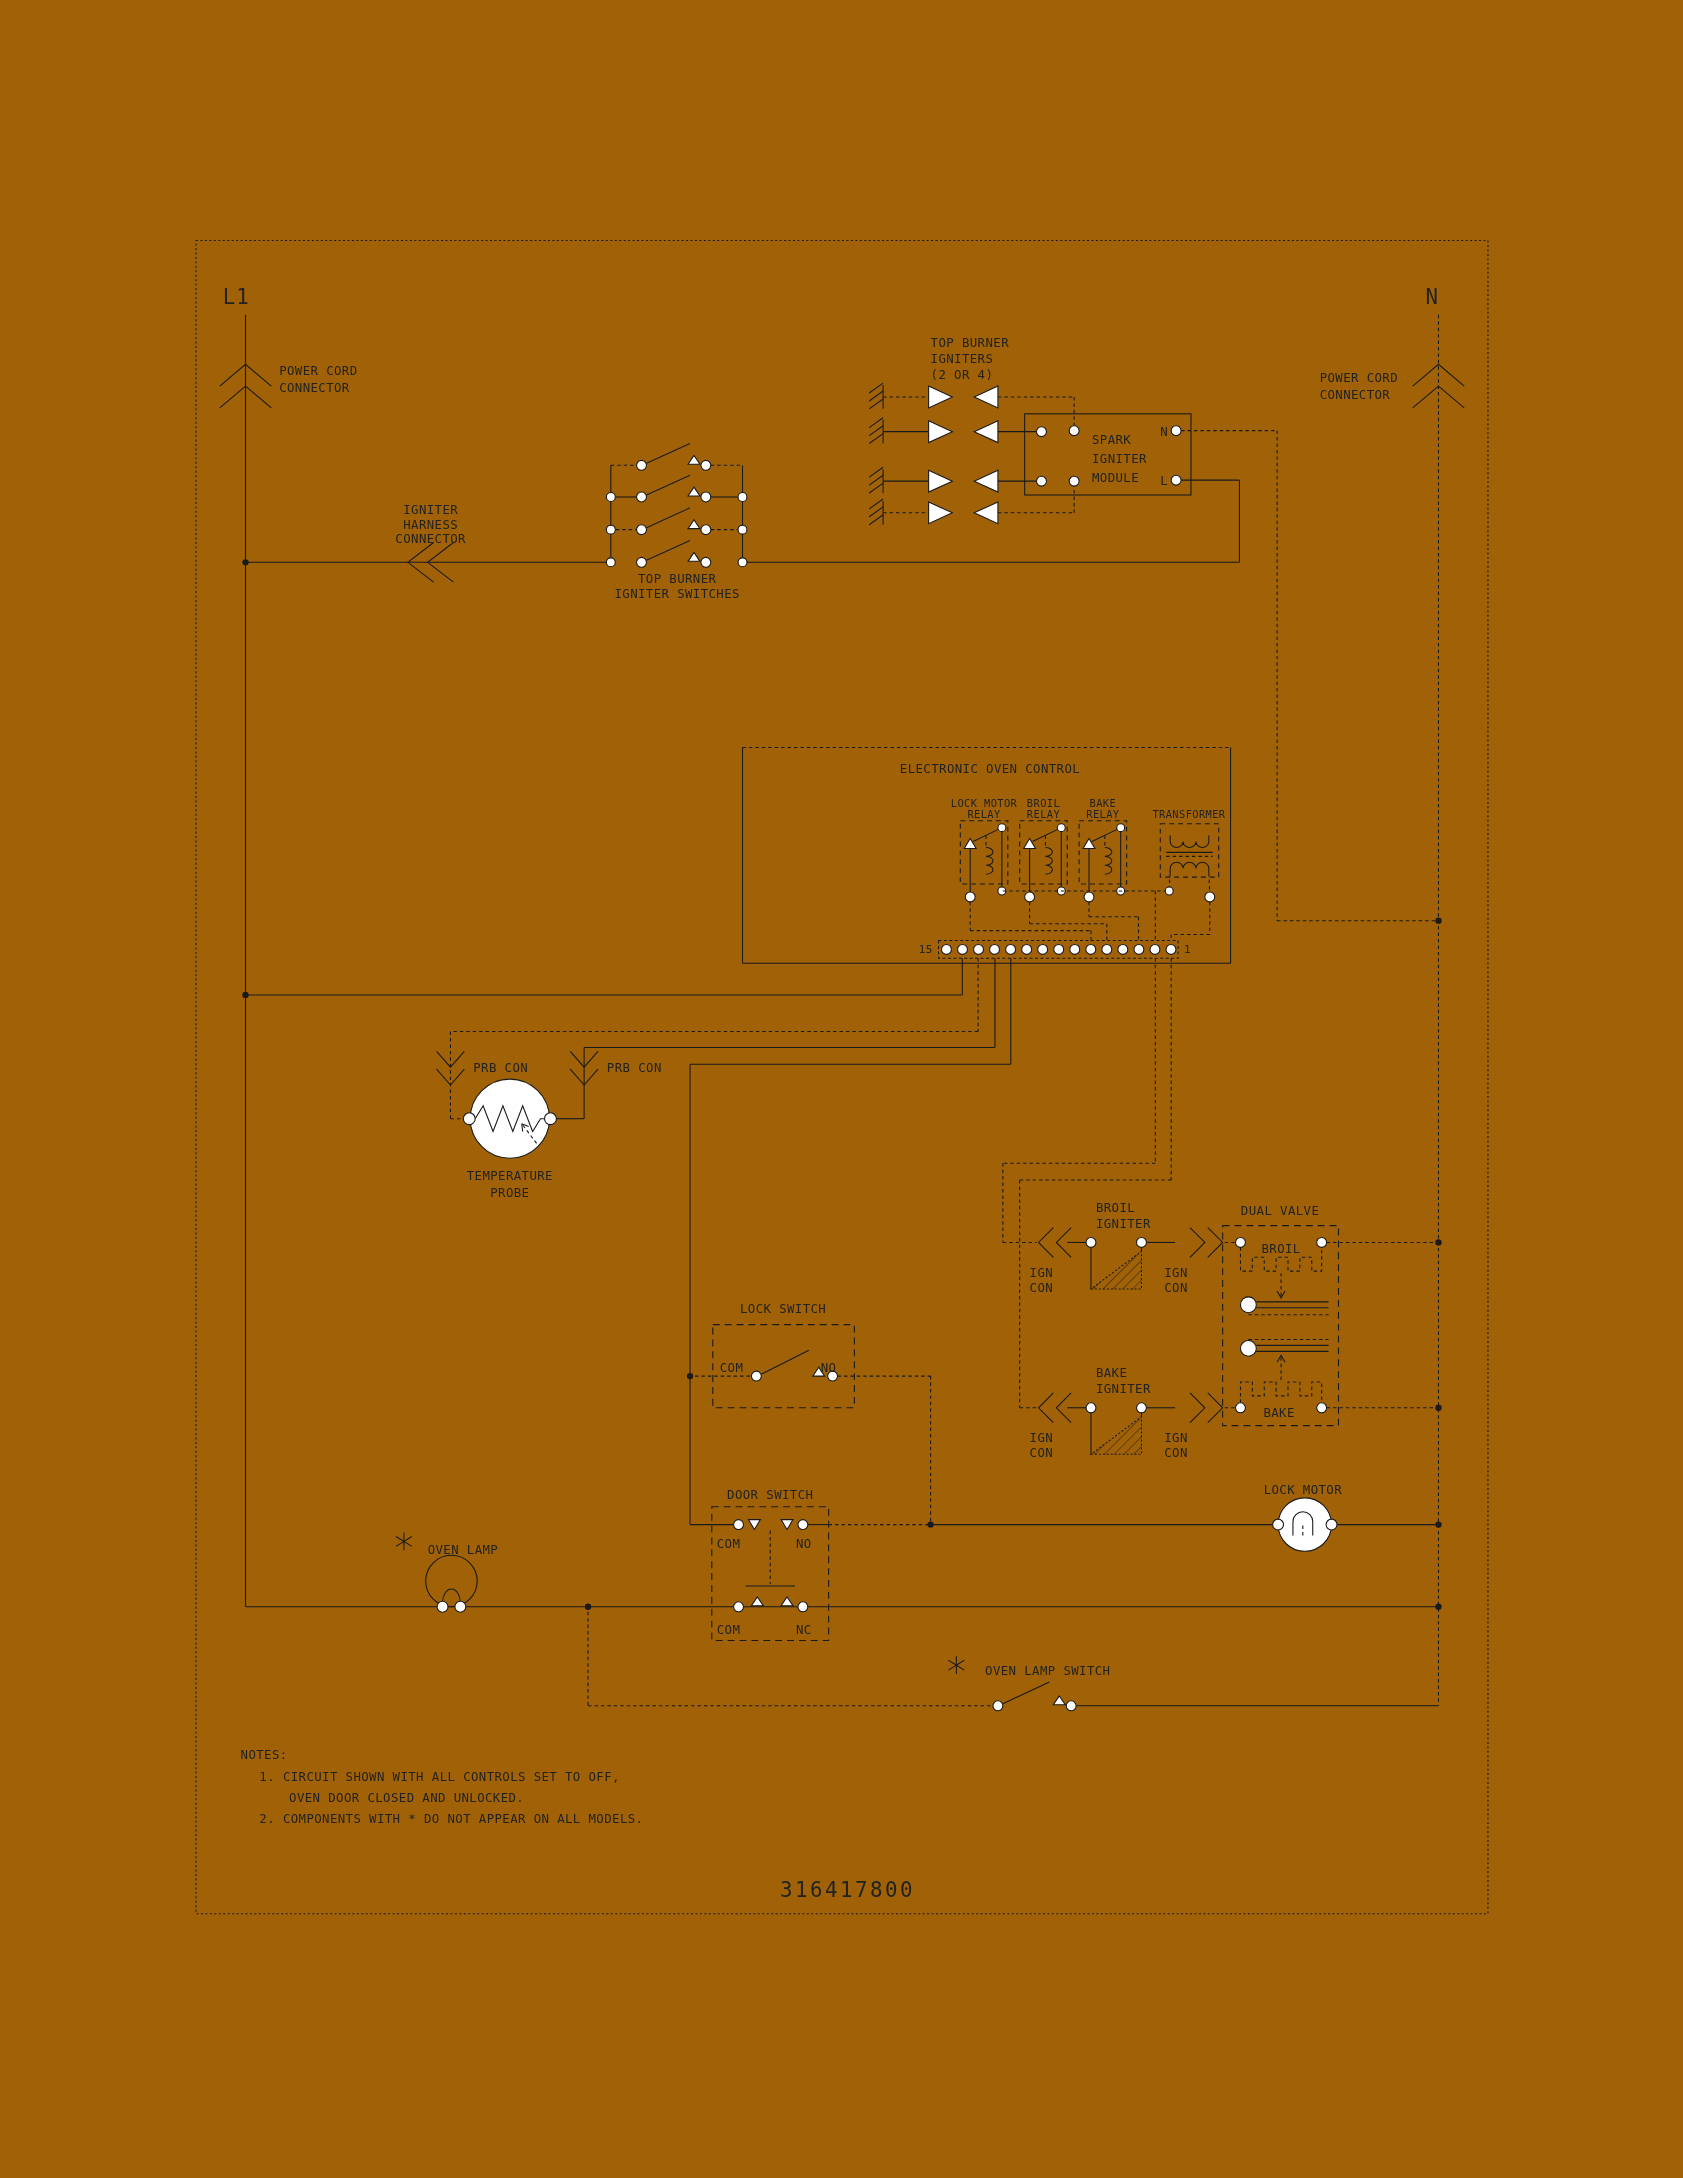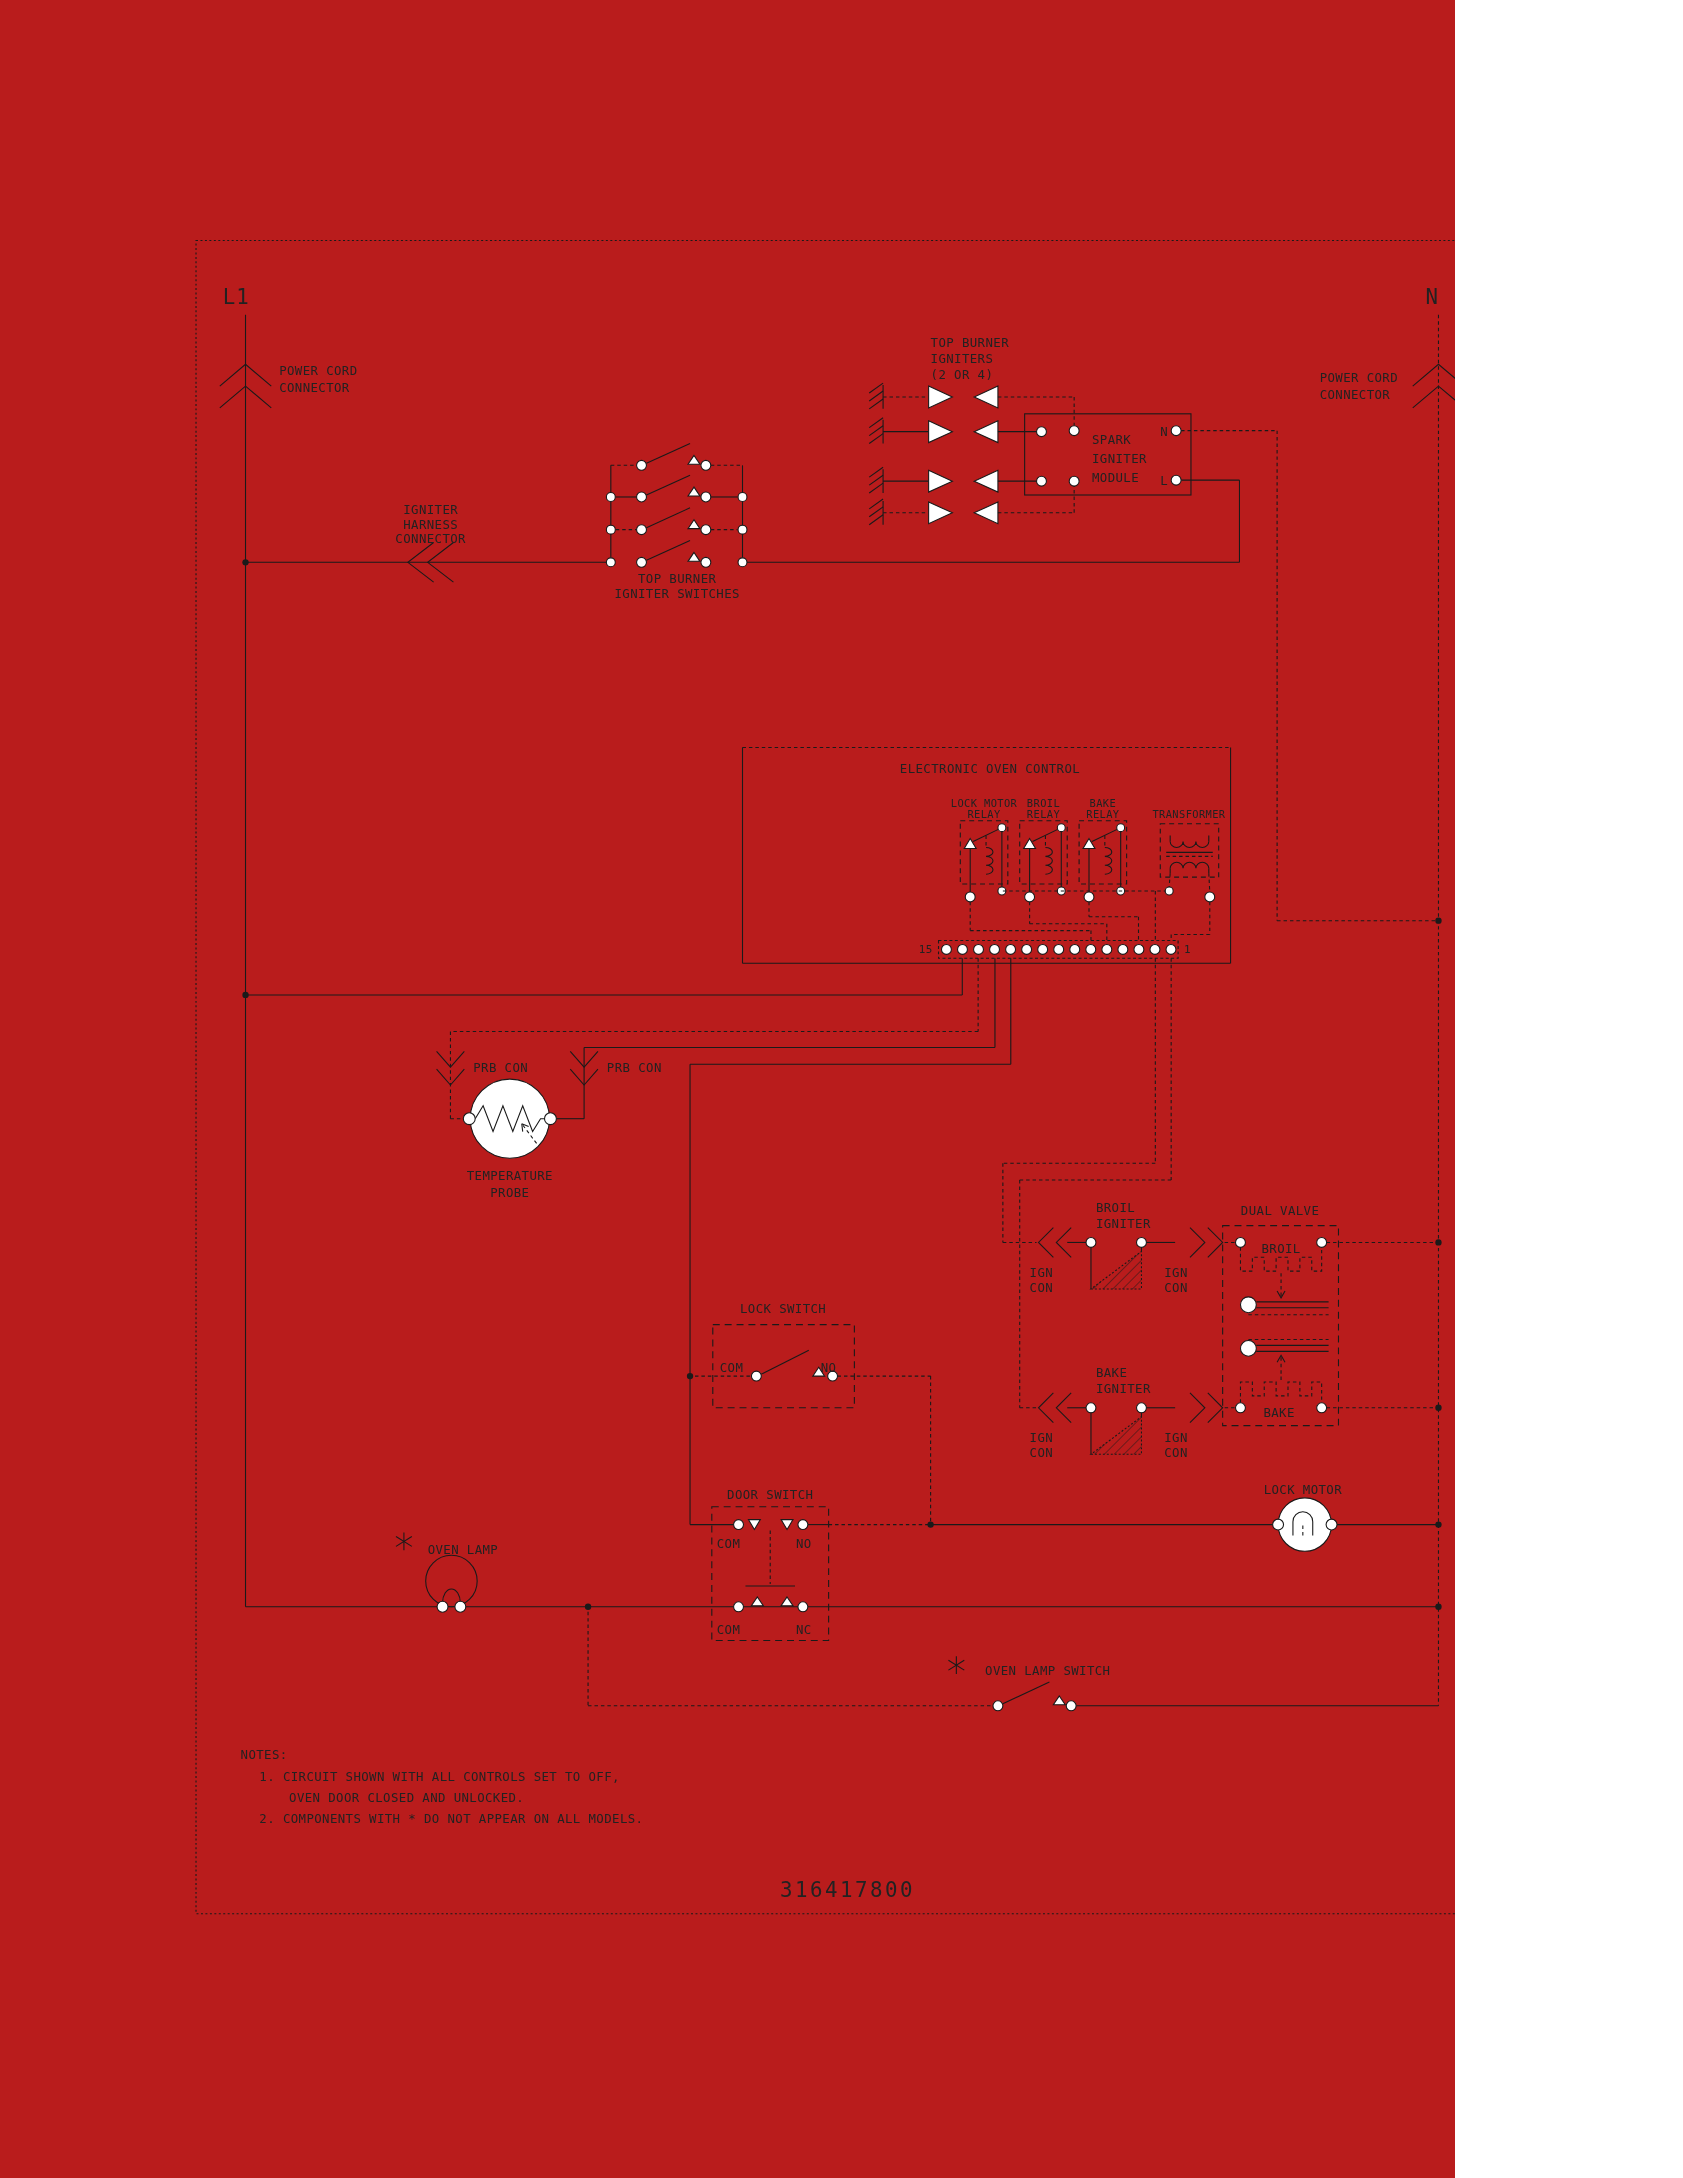--- a/index.html
+++ b/index.html
@@ -1,16 +1,16 @@
 <!DOCTYPE html>
 <html><head>
 <meta charset="utf-8">
 <style>
   html,body{margin:0;padding:0;background:#fff;}
-  .page{position:relative;width:1455px;height:2178px;background:#b91c1c;overflow:hidden;}
+  .page{position:relative;width:1683px;height:2178px;background:#a16207;overflow:hidden;}
   svg{display:block;}
   text{font-family:"DejaVu Sans Mono","Liberation Mono",monospace;fill:#222;font-size:12.5px;letter-spacing:.4px;}
   .sm{font-size:10.5px;} .xs{font-size:11px;}
   .big{font-size:21px;letter-spacing:1px;}
   .pn{font-size:21px;letter-spacing:2.5px;}
   .mid{text-anchor:middle;} .end{text-anchor:end;}
   .s{stroke:#1a1a1a;stroke-width:1.1;fill:none;}
   .dash{stroke-dasharray:3.5,3;}
   .bdash{stroke-dasharray:7,5;}
   .w{fill:#fff;}

